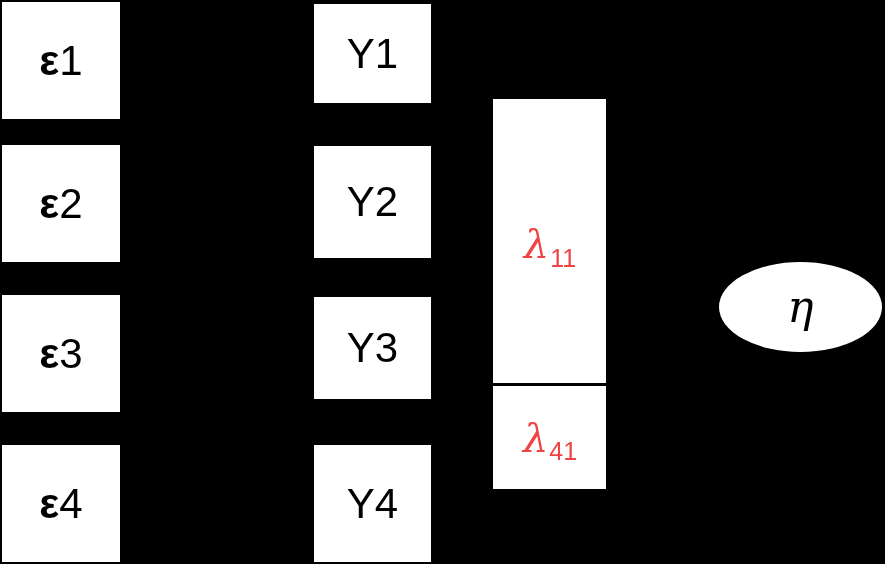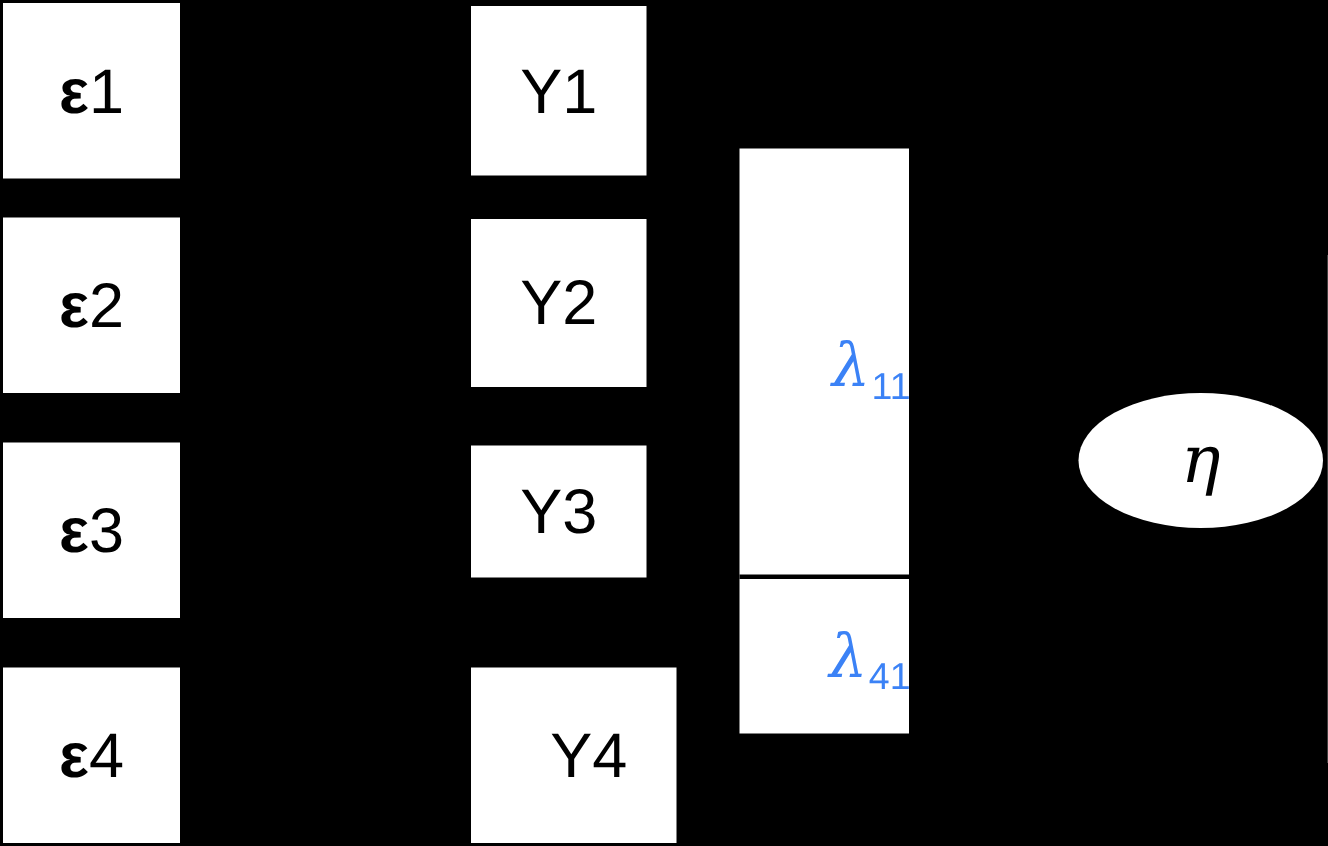--- a/index.html
+++ b/index.html
@@ -27,36 +27,35 @@
   
   .eps-box { left: 2px; width: 118px; height: 117px; }
   .eps-1 { top: 2px; }
   .eps-2 { top: 145px; }
   .eps-3 { top: 295px; }
   .eps-4 { top: 445px; }
   .eps-symbol { font-weight: 700; }
   .eps-index { font-weight: 400; }
   
   .y-box { left: 314px; width: 117px; }
-  .y-1 { top: 4px;   height: 113px; }
+  .y-1 { top: 4px;   height: 99px; }
   .y-2 { top: 146px; height: 112px; }
-  .y-3 { top: 297px; height: 88px; }
-  .y-4 { top: 445px; height: 117px; padding-left: 20px; }
+  .y-3 { top: 297px; height: 102px; }
+  .y-4 { top: 445px; height: 117px; }
   
   .lambda-panel {
     position: absolute;
     left: 493px;
     top: 99px;
     width: 113px;
     height: 390px;
     background: #ffffff;
-    color: #3b82f6;
+    color: #ef4444;
     display: flex;
     flex-direction: column;
-    align-items: flex-end;
   }
   .lambda-upper {
     height: 284px;
     display: flex;
     flex-direction: column;
     justify-content: space-around;
     align-items: center;
     padding-top: 6px;
     box-sizing: border-box;
   }

